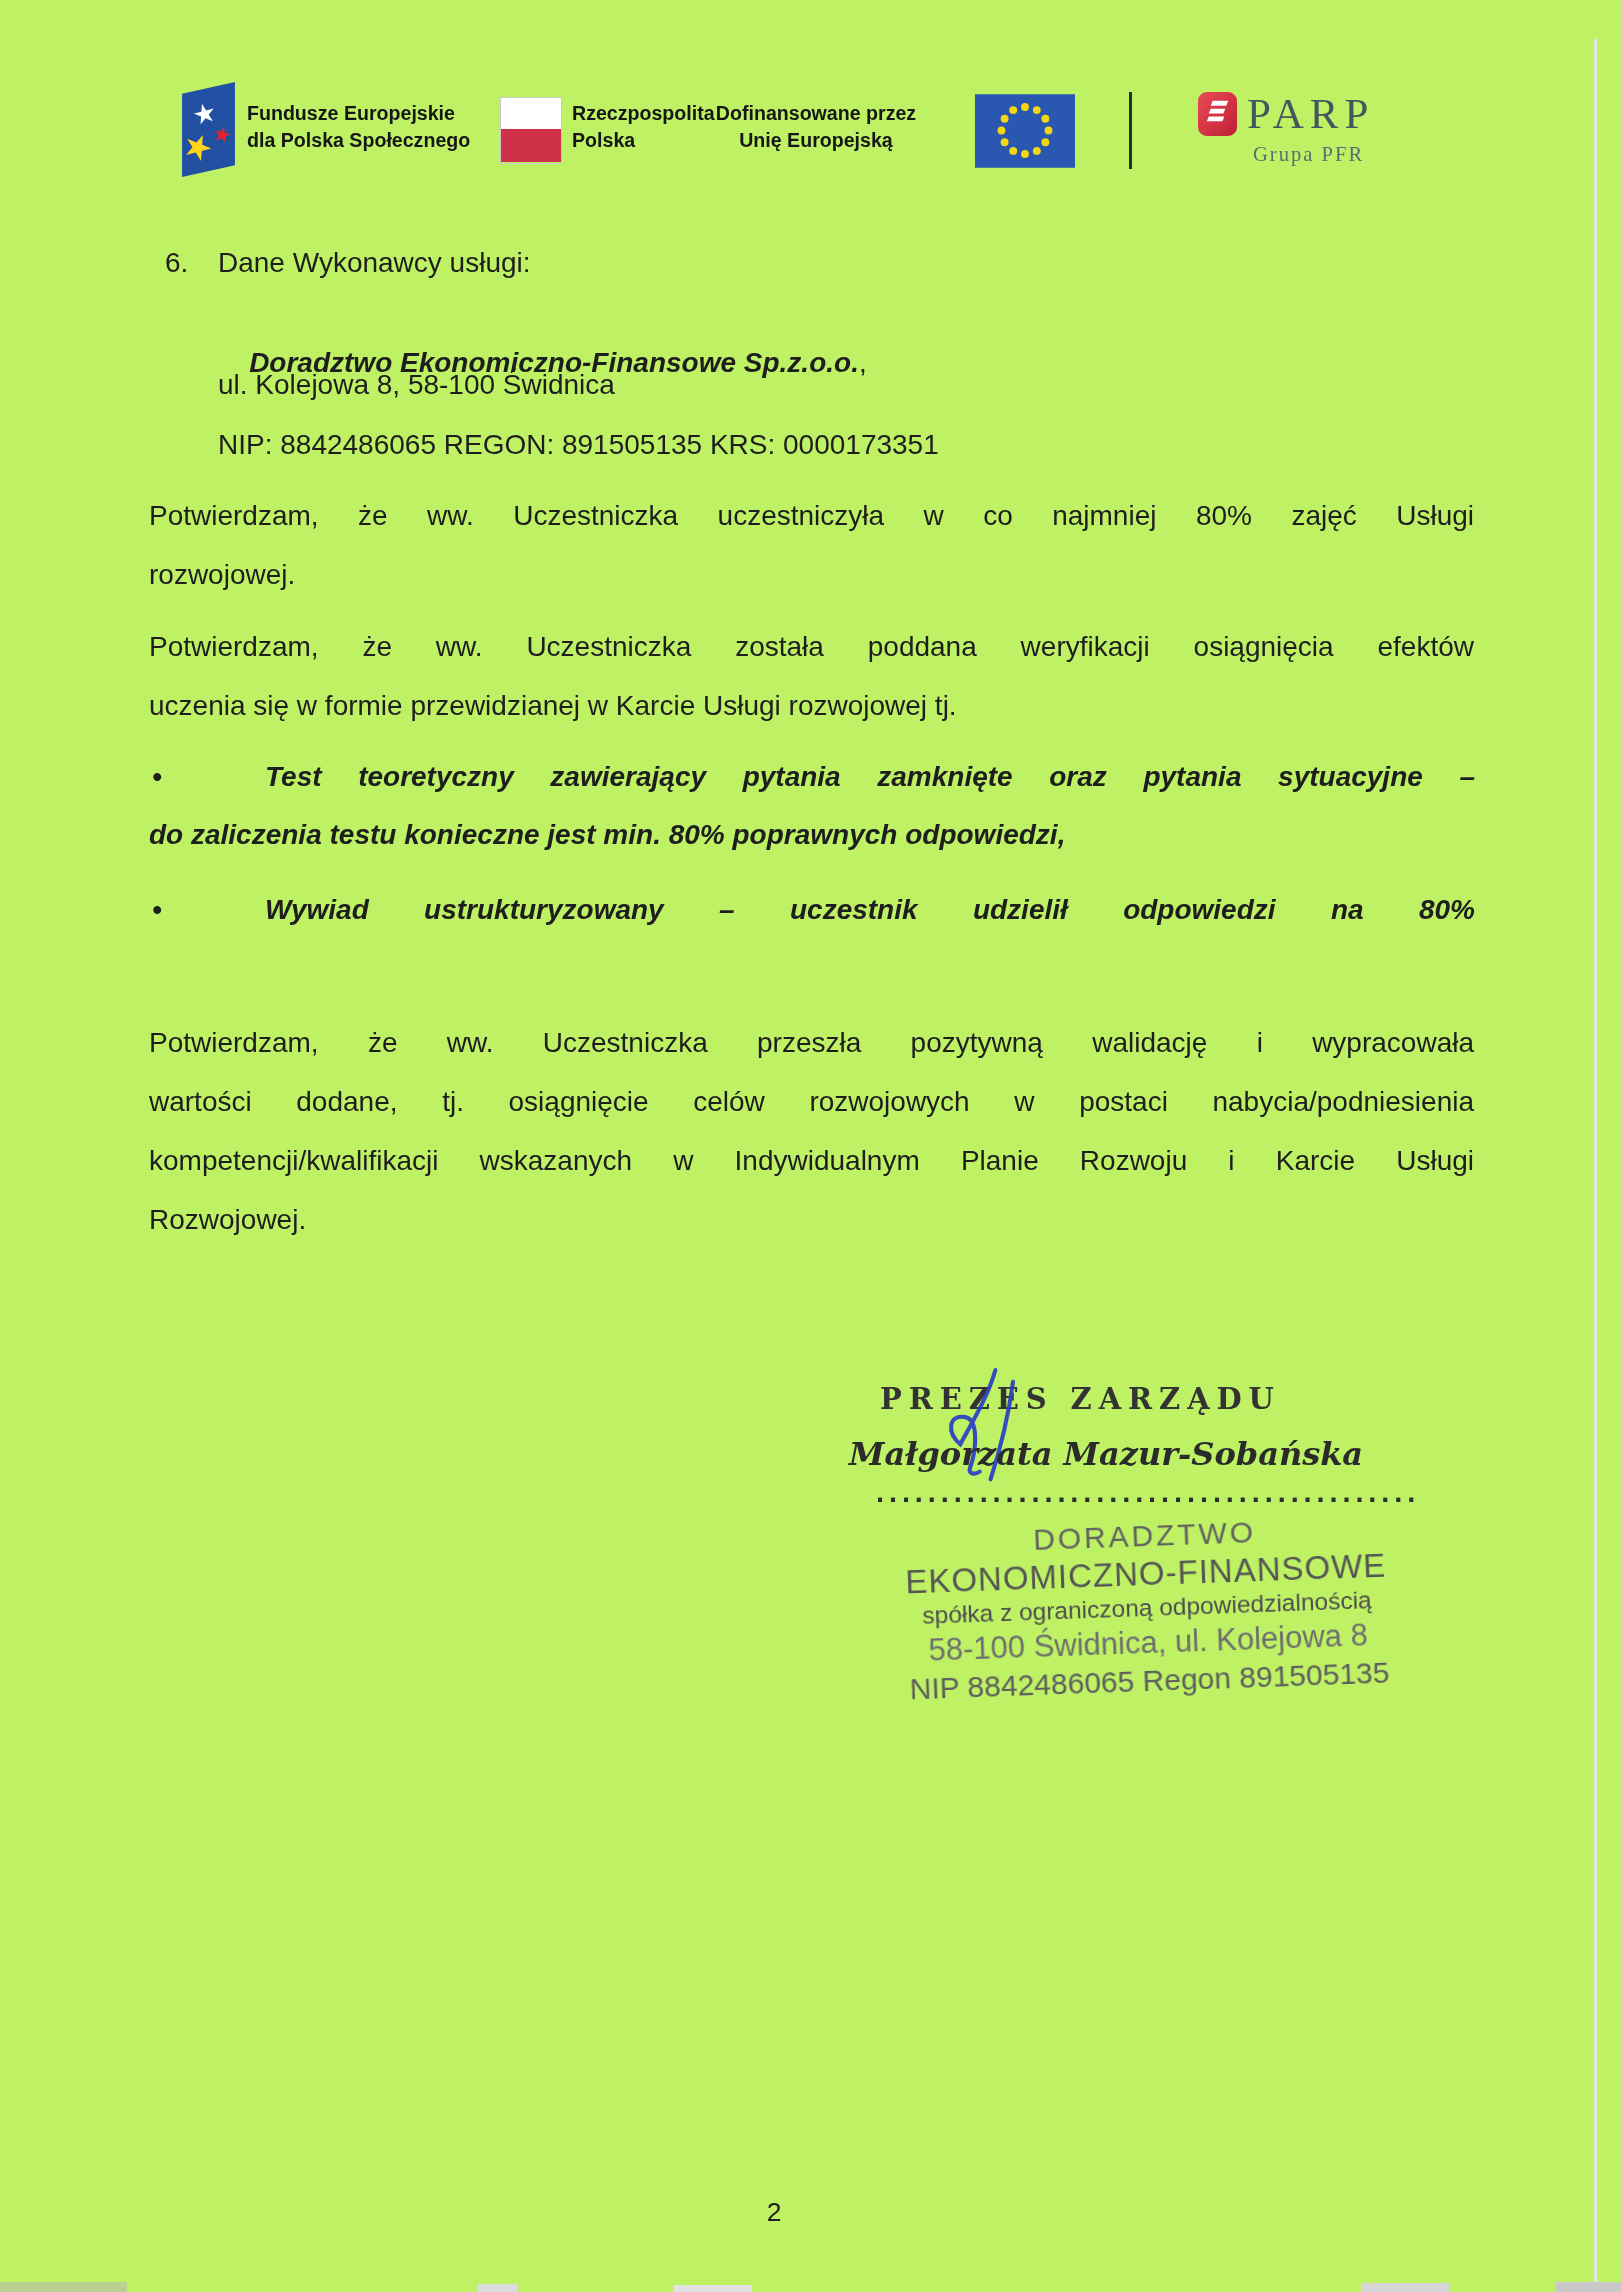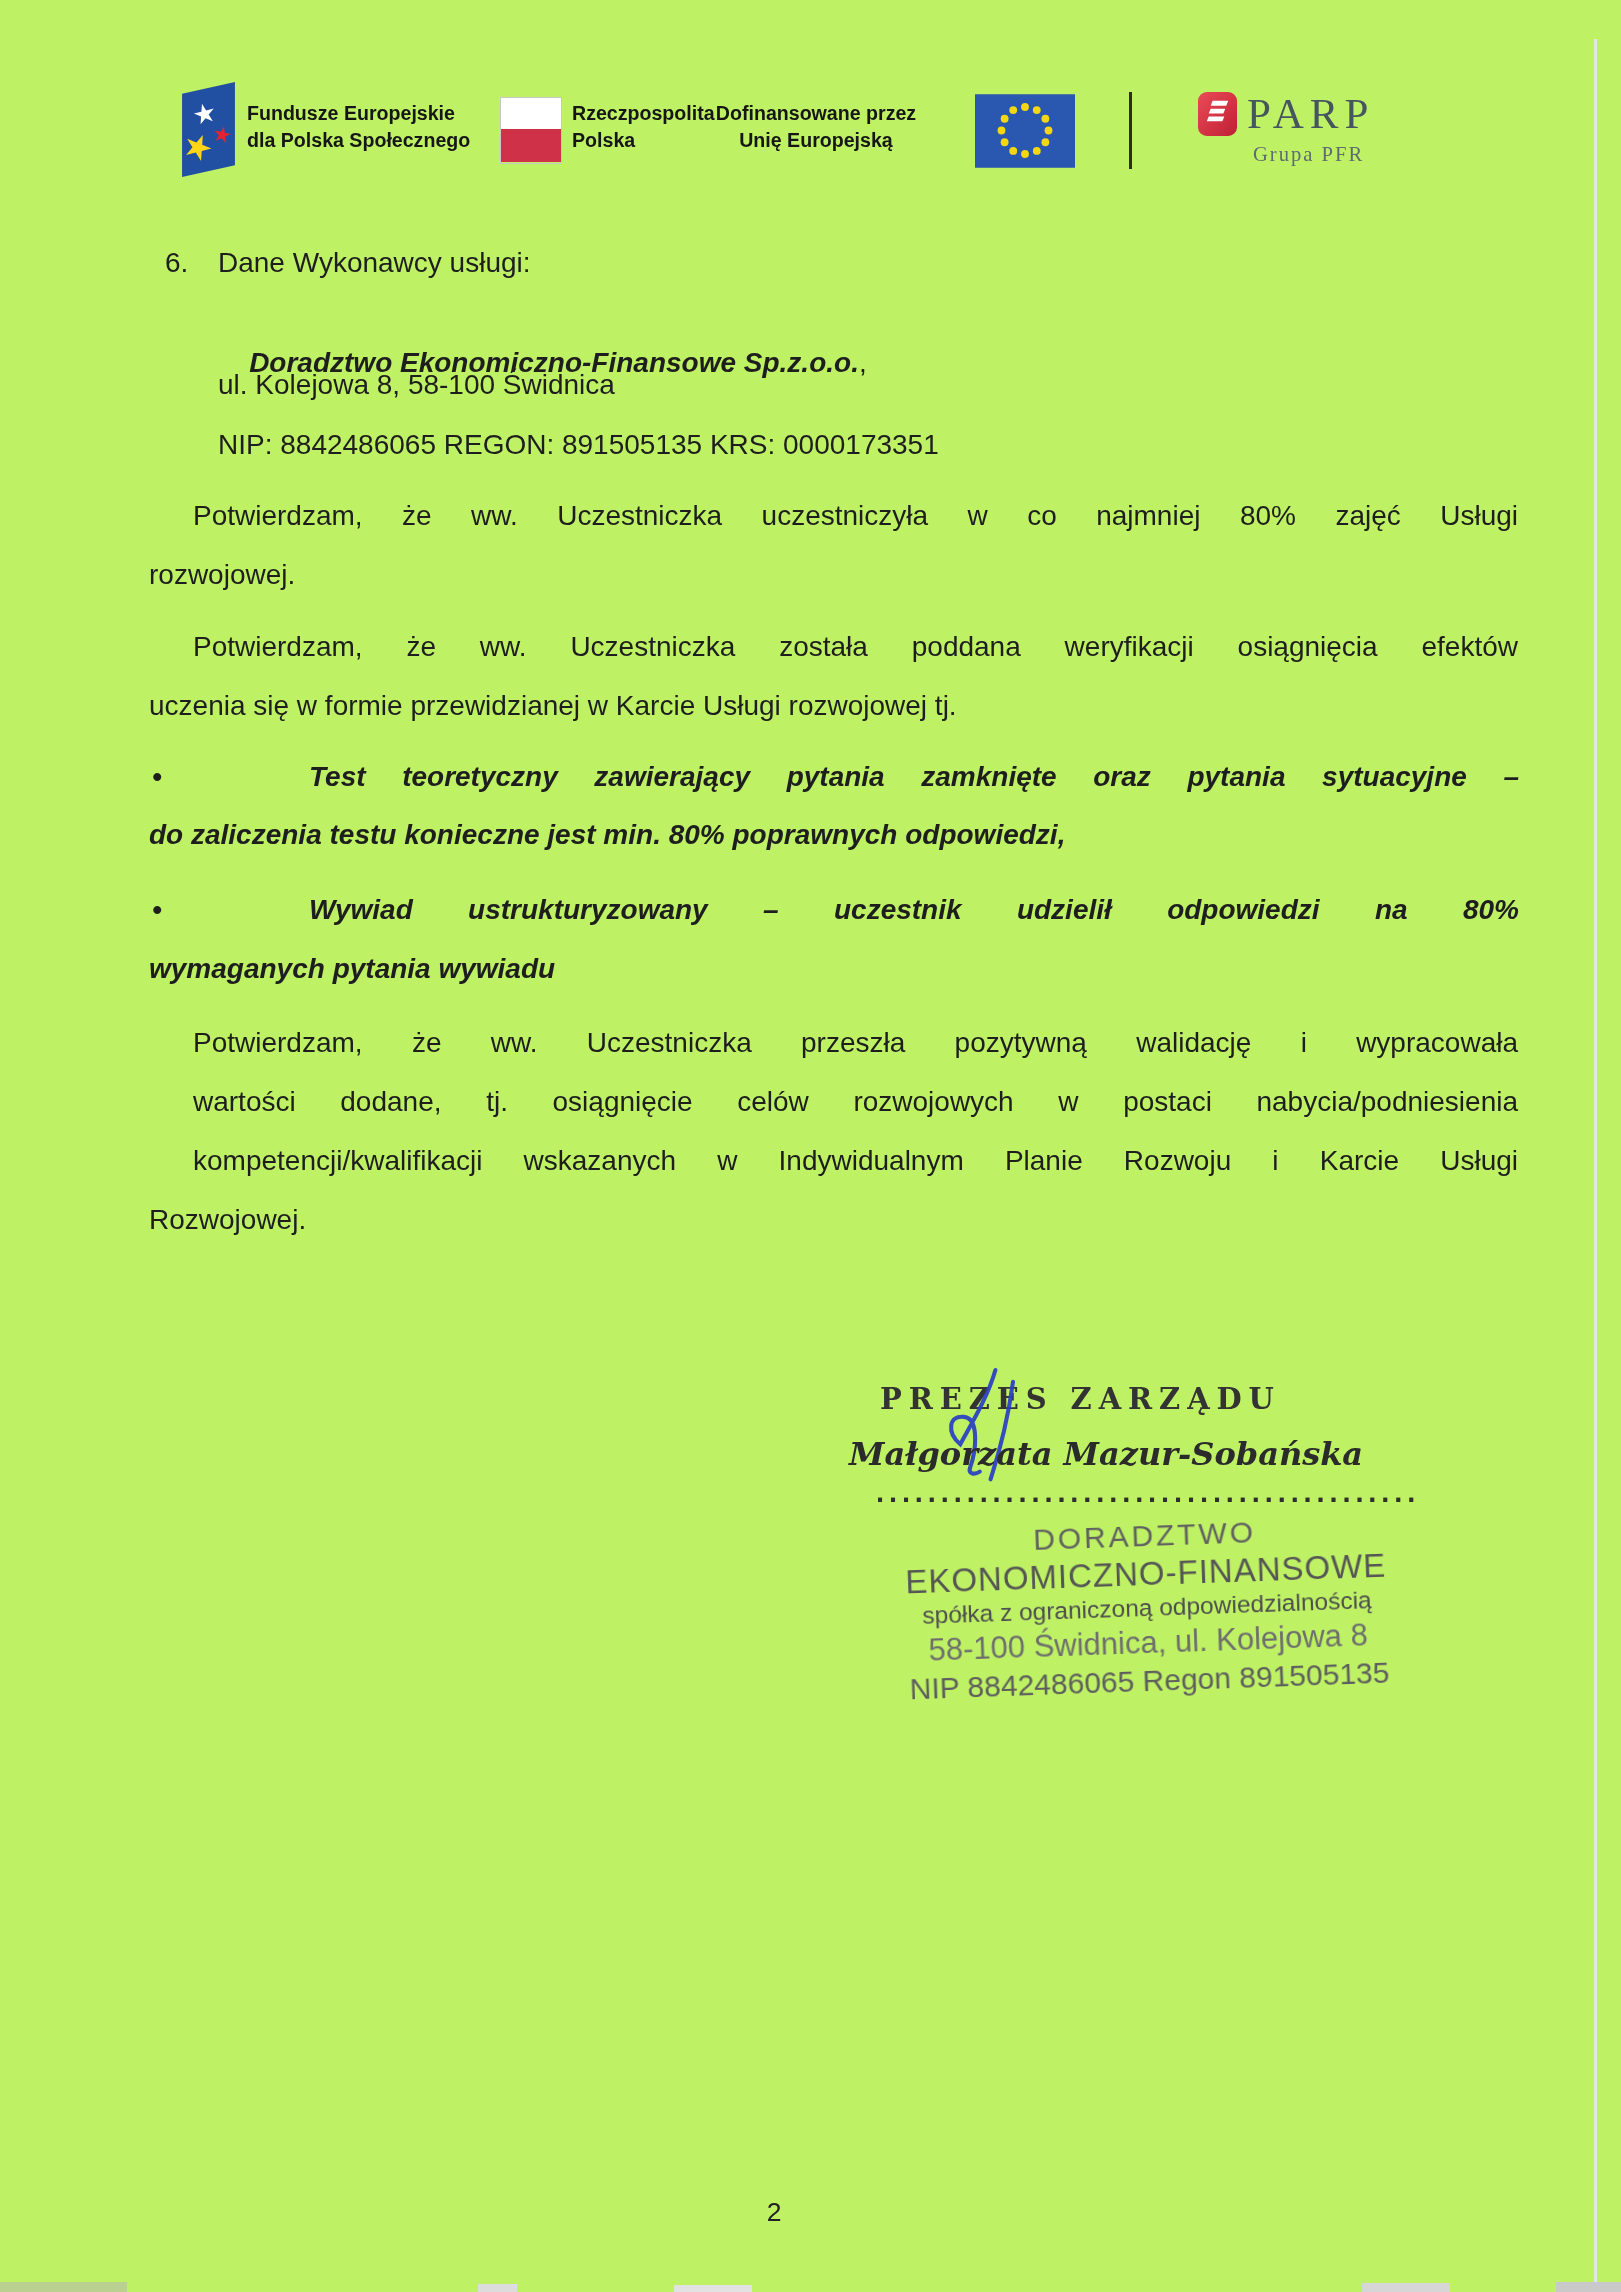--- a/index.html
+++ b/index.html
@@ -1,20 +1,20 @@
 <!DOCTYPE html>
 <html><head>
 <meta charset="utf-8">
 <style>
   html,body{margin:0;padding:0;background:#ffffff;}
   .page{position:relative;width:1621px;height:2293px;background:#bef264;overflow:hidden;
         font-family:"Liberation Sans",sans-serif;color:#1e1e1e;}
   .abs{position:absolute;}
   .line{position:absolute;font-size:28px;line-height:39px;color:#1e1e1e;white-space:pre;}
-  .j{white-space:normal;text-align:justify;text-align-last:justify;margin-left:44px;}
+  .j{white-space:normal;text-align:justify;text-align-last:justify;}
   .bi{font-weight:bold;font-style:italic;}
   
   .hdrtxt{position:absolute;font-size:19.6px;line-height:26.5px;font-weight:bold;color:#161616;}
   .hdrtxt.right{text-align:center;}
   .pl-flag{position:absolute;left:500px;top:97px;width:62px;height:67px;border:1px solid #c8c8c8;box-sizing:border-box;}
   .pl-flag .top{height:31px;background:#ffffff;}
   .pl-flag .bot{height:33px;background:#ce3148;}
   .divider{position:absolute;left:1129px;top:92px;width:2.9px;height:77px;background:#2b2b2b;}
   .parp-word{position:absolute;left:1247px;top:90px;font-family:"Liberation Serif",serif;
              font-size:43px;line-height:47px;color:#45565f;letter-spacing:5.9px;font-weight:500;}
@@ -122,21 +122,20 @@
 
   <div class="line j" style="left:149px;top:627px;width:1325px">Potwierdzam, że ww. Uczestniczka została poddana weryfikacji osiągnięcia efektów</div>
   <div class="line" style="left:149px;top:686px">uczenia się w formie przewidzianej w Karcie Usługi rozwojowej tj.</div>
 
   <div class="line bi" style="left:152px;top:757px">•</div>
   <div class="line j bi" style="left:265px;top:757px;width:1210px">Test teoretyczny zawierający pytania zamknięte oraz pytania sytuacyjne –</div>
   <div class="line bi" style="left:149px;top:815px">do zaliczenia testu konieczne jest min. 80% poprawnych odpowiedzi,</div>
 
   <div class="line bi" style="left:152px;top:890px">•</div>
   <div class="line j bi" style="left:265px;top:890px;width:1210px">Wywiad ustrukturyzowany – uczestnik udzielił odpowiedzi na 80%</div>
-  <div class="line bi" style="left:149px;top:949px">wymaganych pytania wywiadu</div>
 
   <div class="line j" style="left:149px;top:1023px;width:1325px">Potwierdzam, że ww. Uczestniczka przeszła pozytywną walidację i wypracowała</div>
   <div class="line j" style="left:149px;top:1141px;width:1325px">kompetencji/kwalifikacji wskazanych w Indywidualnym Planie Rozwoju i Karcie Usługi</div>
   <div class="line j" style="left:149px;top:1082px;width:1325px">wartości dodane, tj. osiągnięcie celów rozwojowych w postaci nabycia/podniesienia</div>
   <div class="line" style="left:149px;top:1200px">Rozwojowej.</div>
 
   <div class="role-stamp">PREZES ZARZĄDU</div>
 
   <svg class="abs" style="left:929px;top:1362px" width="127" height="142" viewBox="0 0 130 145">
     <g fill="none" stroke="#2a3fc4" stroke-width="4.2" stroke-linecap="round" opacity="0.92">

